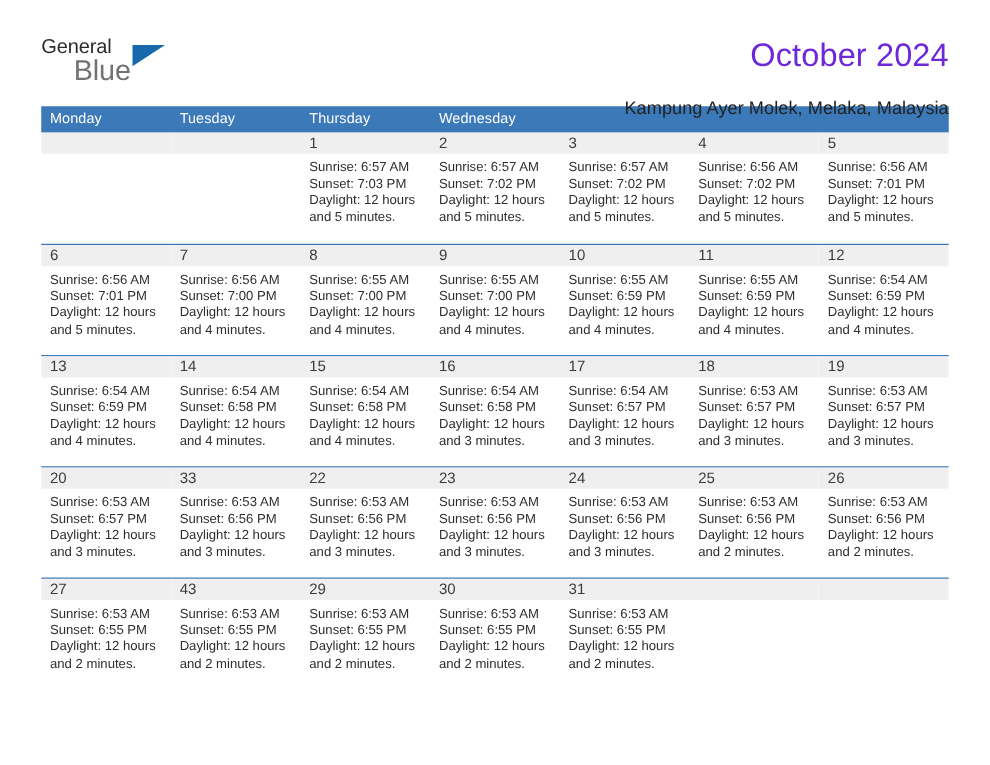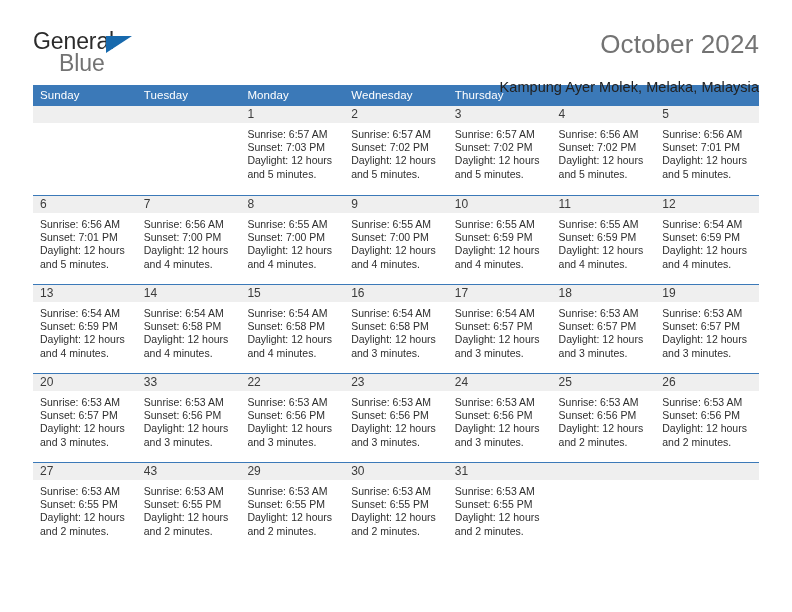--- a/index.html
+++ b/index.html
@@ -28,21 +28,21 @@
     height: 73px;
   }
 
   .logo {
     position: relative;
     width: 112px;
     height: 46px;
     line-height: 1;
   }
   .logo-general {
-    font-size: 23px;
+    font-size: 16px;
     color: #2b2b2b;
     letter-spacing: -0.1px;
     display: block;
     font-weight: 400;
   }
   .logo-blue {
     font-size: 23px;
     color: #737373;
     letter-spacing: -0.1px;
     display: block;
@@ -59,21 +59,21 @@
     border-top: 17px solid #1769ad;
     border-right: 26px solid transparent;
   }
 
   .title-block {
     text-align: right;
     padding-top: 0px;
   }
   .cal-title {
     font-size: 26px;
-    color: #737373;
+    color: #6d28d9;
     font-weight: 400;
     line-height: 1.1;
     letter-spacing: 0.1px;
   }
   .cal-subtitle {
     font-size: 14.5px;
     color: #222222;
     font-weight: 400;
     margin-top: 20px;
     letter-spacing: 0.05px;
@@ -153,25 +153,24 @@
     <div class="title-block">
       <div class="cal-title">October 2024</div>
       <div class="cal-subtitle">Kampung Ayer Molek, Melaka, Malaysia</div>
     </div>
 
   </div>
 
   <div class="calendar">
 
     <div class="dow-row">
-      <div class="dow-cell">Sunday</div>
+      <div class="dow-cell">Monday</div>
       <div class="dow-cell">Tuesday</div>
-      <div class="dow-cell">Monday</div>
+      <div class="dow-cell">Thursday</div>
       <div class="dow-cell">Wednesday</div>
-      <div class="dow-cell">Thursday</div>
     </div>
 
     <div id="weeks-container">
         <div class="week-row">
           <div class="day-cell empty">
             <div class="day-num-band"></div>
             <div class="day-body">
               <div class="day-line"></div>
               <div class="day-line"></div>
               <div class="day-line"></div>

